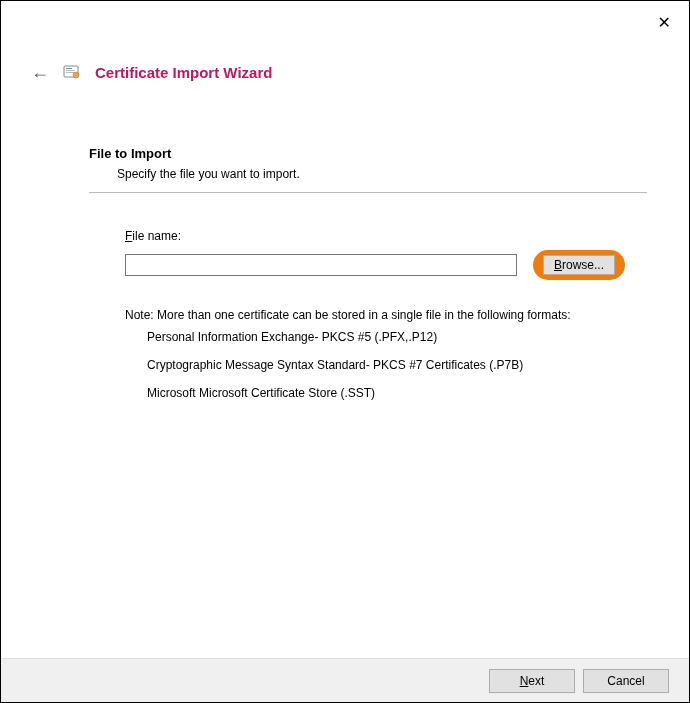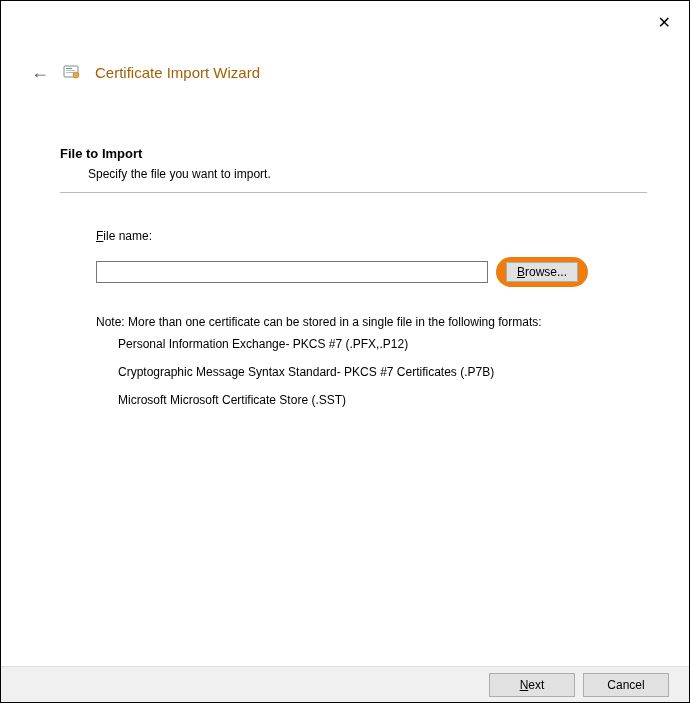--- a/index.html
+++ b/index.html
@@ -39,55 +39,55 @@
       line-height: 1;
     }
     .cert-icon {
       width: 18px;
       height: 18px;
       position: relative;
     }
     .cert-icon svg { width: 18px; height: 18px; }
     .wizard-title {
       font-size: 15px;
-      font-weight: 400;
-      color: #a16207;
+      font-weight: 700;
+      color: #be185d;
     }
     .content {
       position: absolute;
       top: 145px;
-      left: 59px;
+      left: 88px;
       right: 42px;
     }
     .section-heading {
       font-size: 13px;
       font-weight: 700;
       margin-bottom: 6px;
     }
     .section-sub {
       font-size: 12px;
       margin-left: 28px;
       margin-bottom: 11px;
     }
     .divider {
       border: none;
       border-top: 1px solid #bbb;
       margin-bottom: 36px;
     }
     .file-label {
       font-size: 12px;
       margin-left: 36px;
-      margin-bottom: 14px;
+      margin-bottom: 7px;
     }
     .file-label .ul { text-decoration: underline; }
     .file-row {
       display: flex;
       align-items: center;
       margin-left: 36px;
-      gap: 8px;
+      gap: 16px;
       margin-bottom: 28px;
     }
     .file-input {
       width: 392px;
       height: 22px;
       border: 1px solid #767676;
       background: #fff;
       padding: 2px 4px;
       font-family: inherit;
       font-size: 12px;
@@ -115,21 +115,21 @@
     }
     .note-item {
       margin-left: 58px;
       font-size: 12px;
       margin-bottom: 14px;
     }
     .footer {
       position: absolute;
       bottom: 0;
       left: 0; right: 0;
-      height: 36px;
+      height: 44px;
       background: #f0f0f0;
       border-top: 1px solid #ddd;
       display: flex;
       justify-content: flex-end;
       align-items: center;
       padding-right: 20px;
       gap: 8px;
     }
     .footer-btn {
       background: #e1e1e1;
@@ -174,21 +174,21 @@
   <div class="file-row">
     <input type="text" class="file-input" value="" style="">
     <span class="browse-highlight">
       <button class="browse-btn">
         <span class="ul">B</span><span>rowse...</span>
       </button>
     </span>
   </div>
 
   <div class="note">Note:  More than one certificate can be stored in a single file in the following formats:</div>
-  <div class="note-item">Personal Information Exchange- PKCS #7 (.PFX,.P12)</div>
+  <div class="note-item">Personal Information Exchange- PKCS #5 (.PFX,.P12)</div>
   <div class="note-item">Cryptographic Message Syntax Standard- PKCS #7 Certificates (.P7B)</div>
   <div class="note-item">Microsoft Microsoft Certificate Store (.SST)</div>
 </div>
 
 <div class="footer">
   <button class="footer-btn">
     <span class="ul">N</span><span>ext</span>
   </button>
   <button class="footer-btn">Cancel</button>
 </div>

